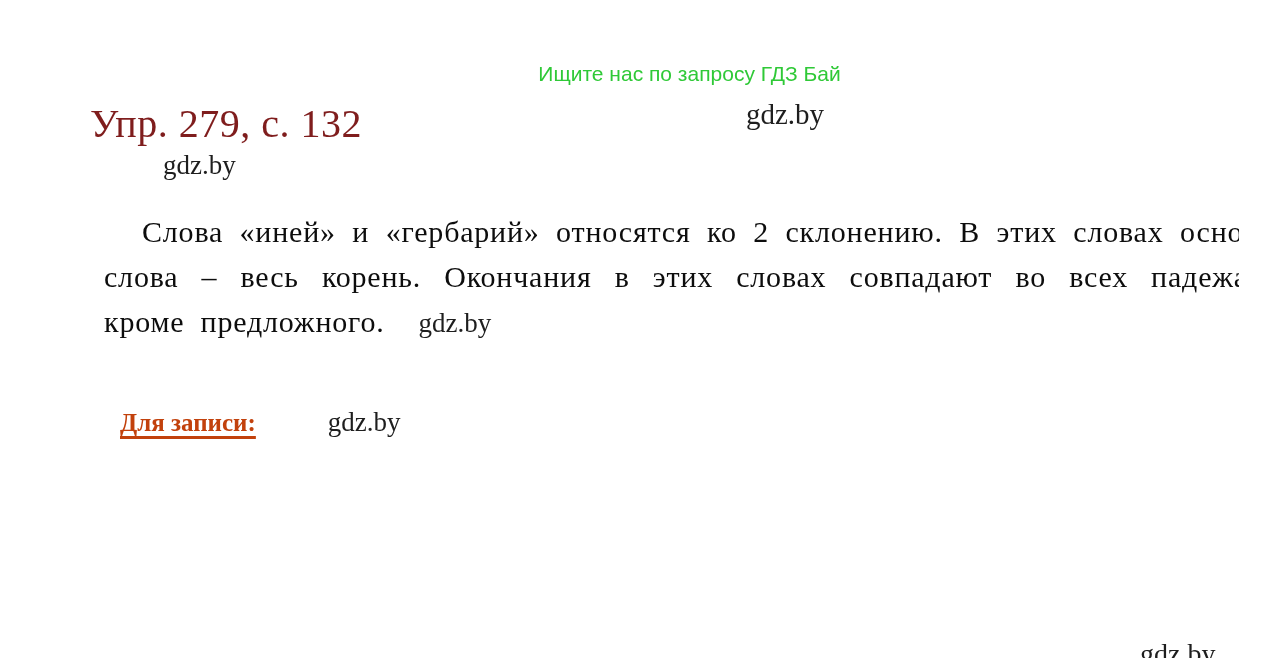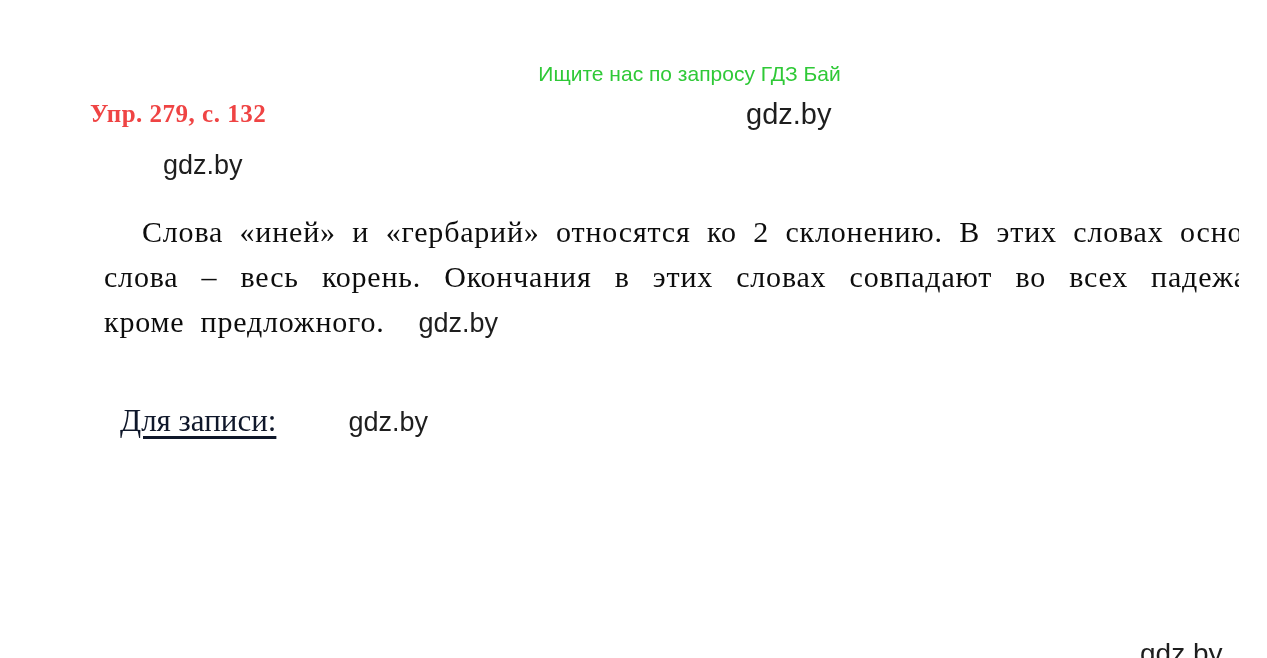--- a/index.html
+++ b/index.html
@@ -17,37 +17,37 @@
     position: absolute;
     top: 2px;
     left: 0;
     width: 100%;
     text-align: center;
     font-family: "Liberation Sans", sans-serif;
     font-size: 21px;
     color: #2fc937;
   }
   .wm {
-    font-family: Liberation Sans, sans-serif;
+    font-family: Liberation Serif, serif;
     color: #1e1e1e;
   }
   .wm-top {
     position: absolute;
     top: 38px;
     left: 686px;
     font-size: 29px;
   }
   .heading {
     position: absolute;
     top: 40px;
     left: 30px;
-    font-size: 25px;
-    font-weight: bold;
+    font-size: 40px;
+    font-weight: normal;
     letter-spacing: 0.5px;
-    color: #ef4444;
+    color: #7f1d1d;
   }
   .wm-under-heading {
     position: absolute;
     top: 90px;
     left: 103px;
     font-size: 27px;
   }
   .content {
     position: absolute;
     top: 133px;
@@ -65,26 +65,26 @@
   .wm-inline { font-size: 27px; letter-spacing: 0; word-spacing: normal; }
   .wm-gap-wide { margin-left: 150px; }
   .wm-gap-small { margin-left: 14px; }
   .wm-gap-mid { margin-left: 52px; }
   .section-row {
     margin-top: 44px;
     font-size: 30px;
     line-height: 45px;
   }
   .section-label {
-    font-weight: normal;
-    font-size: 31px;
+    font-weight: bold;
+    font-size: 25px;
     text-decoration: underline;
     text-decoration-thickness: 3px;
     text-underline-offset: 5px;
-    color: #0f172a;
+    color: #c2410c;
   }
   .wm-bottom-right {
     position: absolute;
     top: 578px;
     left: 1080px;
     font-size: 28px;
   }
   .footer {
     position: absolute;
     top: 629px;

